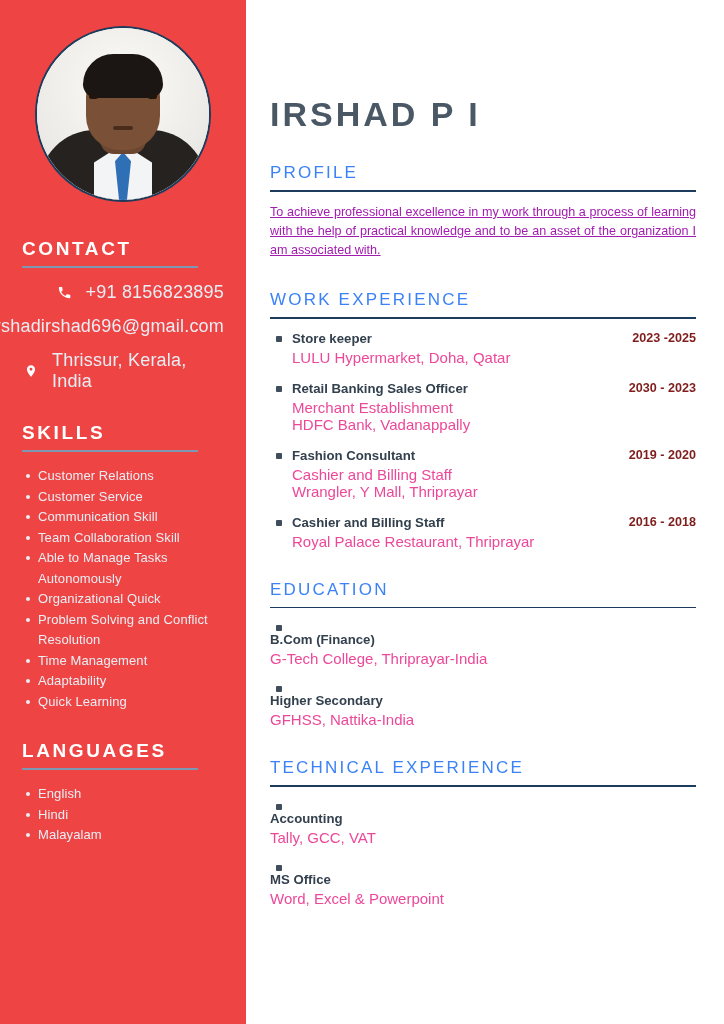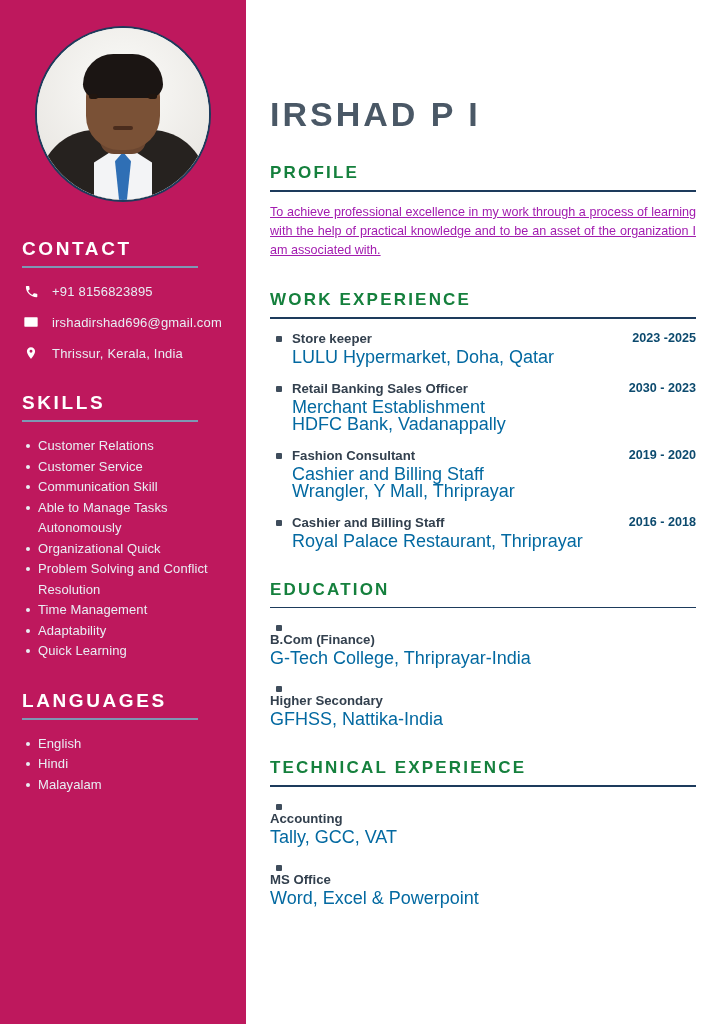--- a/index.html
+++ b/index.html
@@ -16,21 +16,21 @@
   .page {
     position: relative;
     width: 724px;
     height: 1024px;
     background: #ffffff;
     display: flex;
   }
   
   .sidebar {
     width: 246px;
-    background: #be185d;
+    background: #ef4444;
     color: #ffffff;
     box-sizing: border-box;
     padding: 28px 22px 20px 22px;
     flex: 0 0 246px;
   }
   .avatar-wrap {
     display: flex;
     justify-content: center;
     margin-top: 0px;
     margin-bottom: 38px;
@@ -142,23 +142,24 @@
     background: #7e98b4;
     width: 176px;
     margin-bottom: 14px;
   }
   .contact-list { margin: 0 0 30px 0; padding: 0; list-style: none; }
   .contact-item {
     display: flex;
     align-items: center;
     gap: 12px;
     margin-bottom: 13px;
-    font-size: 13px;
+    font-size: 18px;
     color: #e8eef4;
     letter-spacing: .2px;
+    justify-content: flex-end;
   }
   .ci-icon {
     width: 18px;
     height: 18px;
     flex: 0 0 18px;
     display: flex;
     align-items: center;
     justify-content: center;
   }
   .ci-icon svg { display: block; }
@@ -195,23 +196,23 @@
   .name {
     font-size: 34px;
     font-weight: bold;
     letter-spacing: 3px;
     color: #4a5866;
     margin: 96px 0 0 0;
     line-height: 1.1;
   }
   .sec-title {
     font-size: 17px;
-    font-weight: bold;
+    font-weight: normal;
     letter-spacing: 2.2px;
-    color: #15803d;
+    color: #3b82f6;
     margin: 30px 0 7px 0;
   }
   .sec-rule {
     height: 1.6px;
     background: #1d3b5c;
     margin-bottom: 11px;
   }
   .profile-text {
     font-size: 12.6px;
     line-height: 19px;
@@ -235,28 +236,28 @@
   }
   .entry-body { flex: 1 1 auto; }
   .entry-title {
     font-size: 13.2px;
     font-weight: bold;
     color: #33404e;
     line-height: 17px;
     margin-bottom: 2px;
   }
   .entry-line {
-    font-size: 18px;
-    color: #0369a1;
+    font-size: 15px;
+    color: #ec4899;
     line-height: 17px;
   }
   .entry-date {
     font-size: 12.6px;
     font-weight: bold;
-    color: #0c4a6e;
+    color: #7f1d1d;
     white-space: nowrap;
     margin-left: 12px;
     padding-top: 1px;
   }
   .edu-gap { margin-bottom: 13px; flex-direction: column; }
 </style>
 </head>
 <body>
 
 <div class="page">
@@ -308,20 +309,21 @@
         <span>Thrissur, Kerala, India</span>
       </li>
     </ul>
 
     <h2 class="side-h">SKILLS</h2>
     <div class="side-rule"></div>
     <ul class="bullet-list">
       <li>Customer Relations</li>
       <li>Customer Service</li>
       <li>Communication Skill</li>
+      <li>Team Collaboration Skill</li>
       <li>Able to Manage Tasks Autonomously</li>
       <li>Organizational Quick</li>
       <li>Problem Solving and Conflict Resolution</li>
       <li>Time Management</li>
       <li>Adaptability</li>
       <li>Quick Learning</li>
     </ul>
 
     <h2 class="side-h">LANGUAGES</h2>
     <div class="side-rule"></div>

